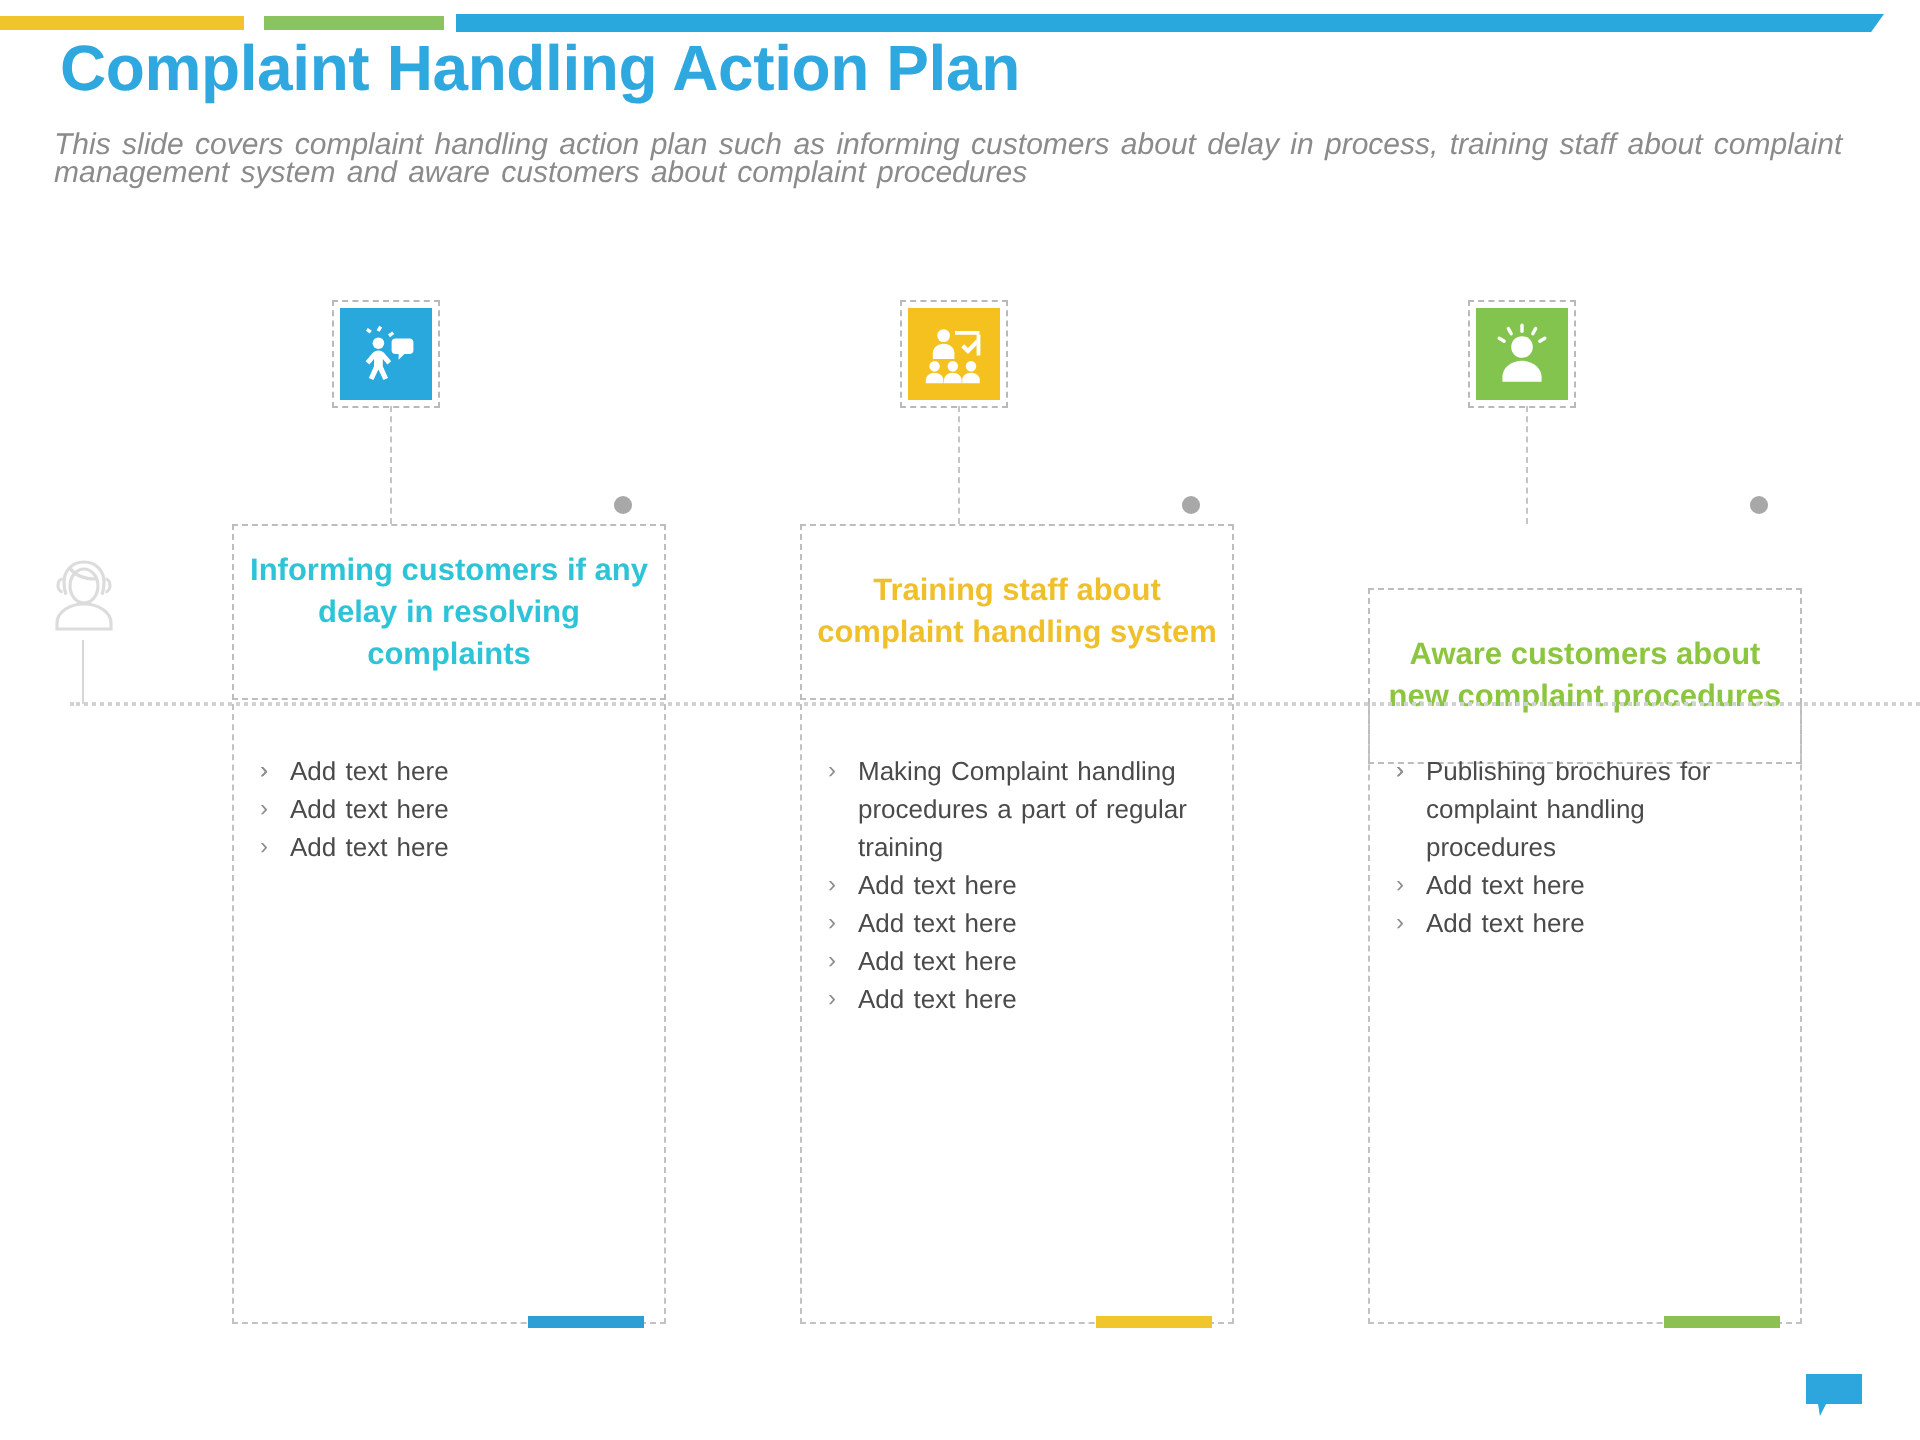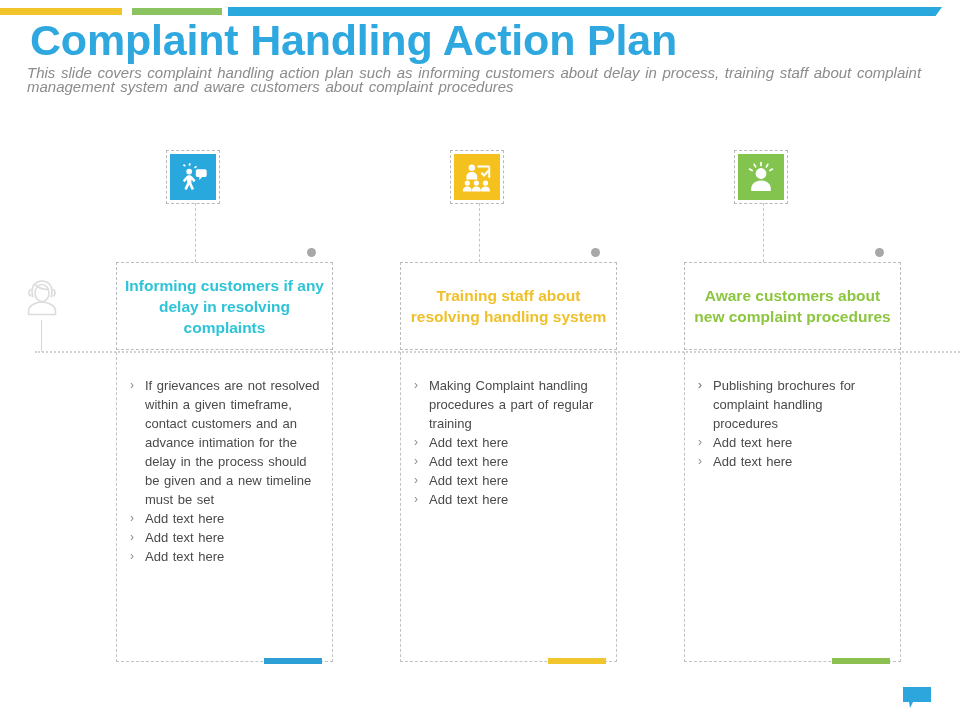--- a/index.html
+++ b/index.html
@@ -47,21 +47,21 @@
     height: 9px;
     background: #29a8dd;
     clip-path: polygon(0 0, 100% 0, 99.1% 100%, 0 100%);
   }
 
   
   .title {
     position: absolute;
     left: 30px;
     top: 16px;
-    font-size: 43px;
+    font-size: 32px;
     font-weight: bold;
     color: #2fa8e0;
     letter-spacing: -0.2px;
     white-space: nowrap;
   }
   .subtitle {
     position: absolute;
     left: 27px;
     top: 66px;
     width: 900px;
@@ -121,21 +121,21 @@
     justify-content: center;
     text-align: center;
     font-size: 15.5px;
     font-weight: bold;
     line-height: 21px;
     padding: 0 6px;
     box-sizing: border-box;
   }
   #card-head-1 { left: 116px; color: #2ec4d8; }
   #card-head-2 { left: 400px; color: #f0c02a; }
-  #card-head-3 { left: 684px; color: #8cc63e; }
+  #card-head-3 { left: 684px; color: #8cc63e; margin-top: 32px; }
 
   .corner-dot {
     position: absolute;
     width: 9px;
     height: 9px;
     border-radius: 50%;
     background: #a8a8a8;
     top: 248px;
   }
   #corner-dot-1 { left: 307px; }
@@ -293,21 +293,21 @@
 <div class="connector" id="connector-3"></div>
 
 <div class="corner-dot" id="corner-dot-1"></div>
 <div class="corner-dot" id="corner-dot-2"></div>
 <div class="corner-dot" id="corner-dot-3"></div>
 
 <div class="card-head" id="card-head-1">
   <span>Informing customers if any delay in resolving complaints</span>
 </div>
 <div class="card-head" id="card-head-2">
-  <span>Training staff about resolving handling system</span>
+  <span>Training staff about complaint handling system</span>
 </div>
 <div class="card-head" id="card-head-3">
   <span>Aware customers about new complaint procedures</span>
 </div>
 
 <div class="divider"></div>
 
 <div class="avatar">
   <svg width="48" height="52" viewBox="0 0 48 52" aria-hidden="true">
     <g fill="none" stroke="#dcdcdc" stroke-width="1.6">
@@ -318,21 +318,21 @@
       <path d="M13.3 14.5c-1.4 0-2.3 1.4-2.3 3.2s.9 3.2 2.3 3.2"></path>
       <path d="M34.7 14.5c1.4 0 2.3 1.4 2.3 3.2s-.9 3.2-2.3 3.2"></path>
       <path d="M24 27c-7.5 0-13.5 4.2-13.5 9.5v3h27v-3c0-5.3-6-9.5-13.5-9.5z"></path>
     </g>
   </svg>
 </div>
 <div class="avatar-stem"></div>
 
 <div class="card-body" id="card-body-1">
   <ul class="bullet-list">
-    <li><span class="chev">›</span><span>If grievances are not resolved within a given timeframe, contact customers and an advance intimation for the delay in the process should be given and a new timeline must be set</span></li>
+    <li><span class="chev">›</span></li>
     <li><span class="chev">›</span><span>Add text here</span></li>
     <li><span class="chev">›</span><span>Add text here</span></li>
     <li><span class="chev">›</span><span>Add text here</span></li>
   </ul>
 </div>
 
 <div class="card-body" id="card-body-2">
   <ul class="bullet-list">
     <li><span class="chev">›</span><span>Making Complaint handling procedures a part of regular training</span></li>
     <li><span class="chev">›</span><span>Add text here</span></li>

